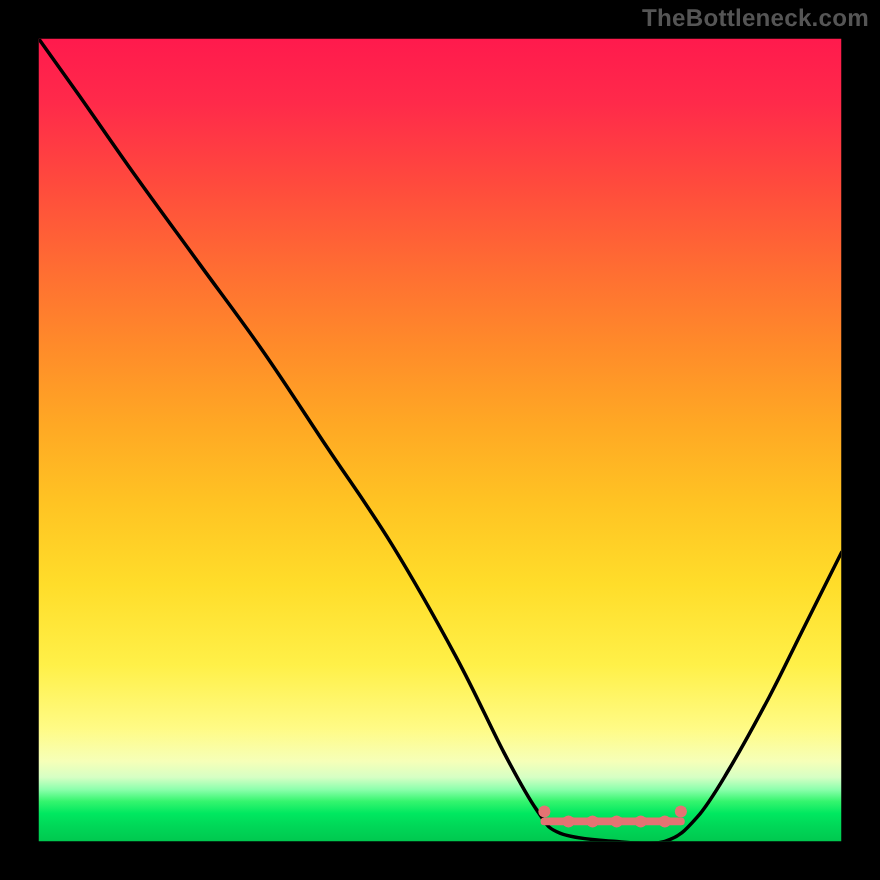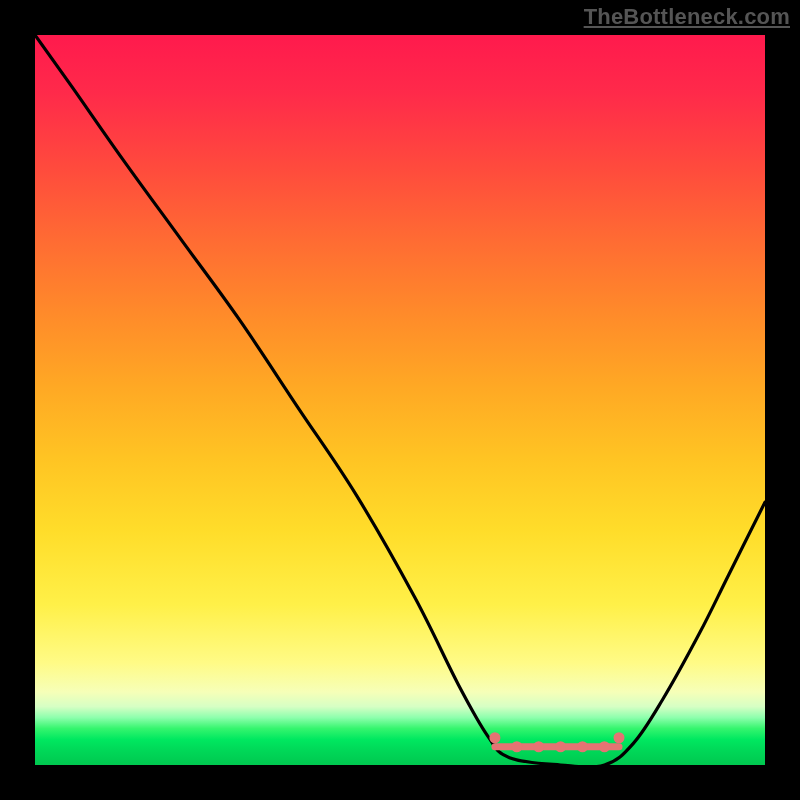--- a/index.html
+++ b/index.html
@@ -20,21 +20,20 @@
   .watermark {
     position: absolute;
     top: 4px;
     right: 10px;
     color: #555;
     font-size: 22px;
     font-weight: 600;
     letter-spacing: 0.2px;
     z-index: 10;
     user-select: none;
-    text-decoration: underline;
   }
   .plot-area {
     position: absolute;
     left: 35px;
     top: 35px;
     width: 730px;
     height: 730px;
     overflow: hidden;
   }
   .gradient {

